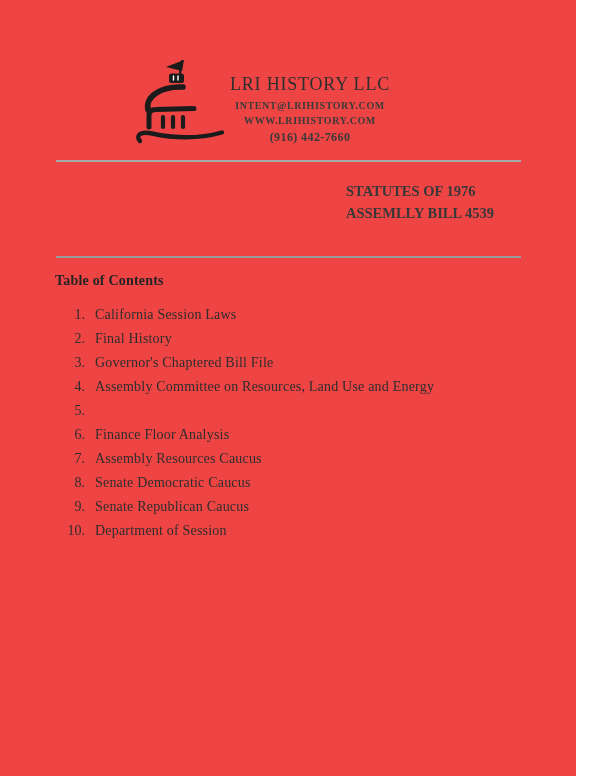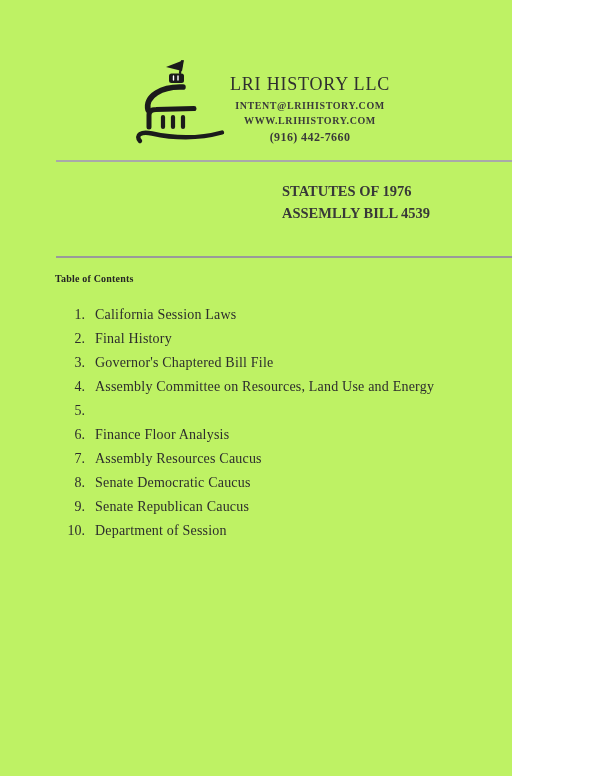--- a/index.html
+++ b/index.html
@@ -2,23 +2,23 @@
 <html><head>
 <meta charset="utf-8">
 <style>
   html, body {
     margin: 0;
     padding: 0;
     background: #ffffff;
   }
   .page {
     position: relative;
-    width: 512px;
+    width: 576px;
     height: 776px;
-    background: #bef264;
+    background: #ef4444;
     font-family: "Liberation Serif", serif;
     color: #2e2e2e;
     overflow: hidden;
   }
 
   
   .logo {
     position: absolute;
     left: 132px;
     top: 56px;
@@ -78,21 +78,21 @@
     line-height: 22px;
     color: #383838;
   }
   .reference div { white-space: pre; }
 
   
   .toc-heading {
     position: absolute;
     left: 55px;
     top: 273px;
-    font-size: 10px;
+    font-size: 14px;
     font-weight: 700;
     color: #242424;
     letter-spacing: 0.2px;
     margin: 0;
   }
   .toc-list {
     position: absolute;
     left: 55px;
     top: 306px;
     width: 460px;

